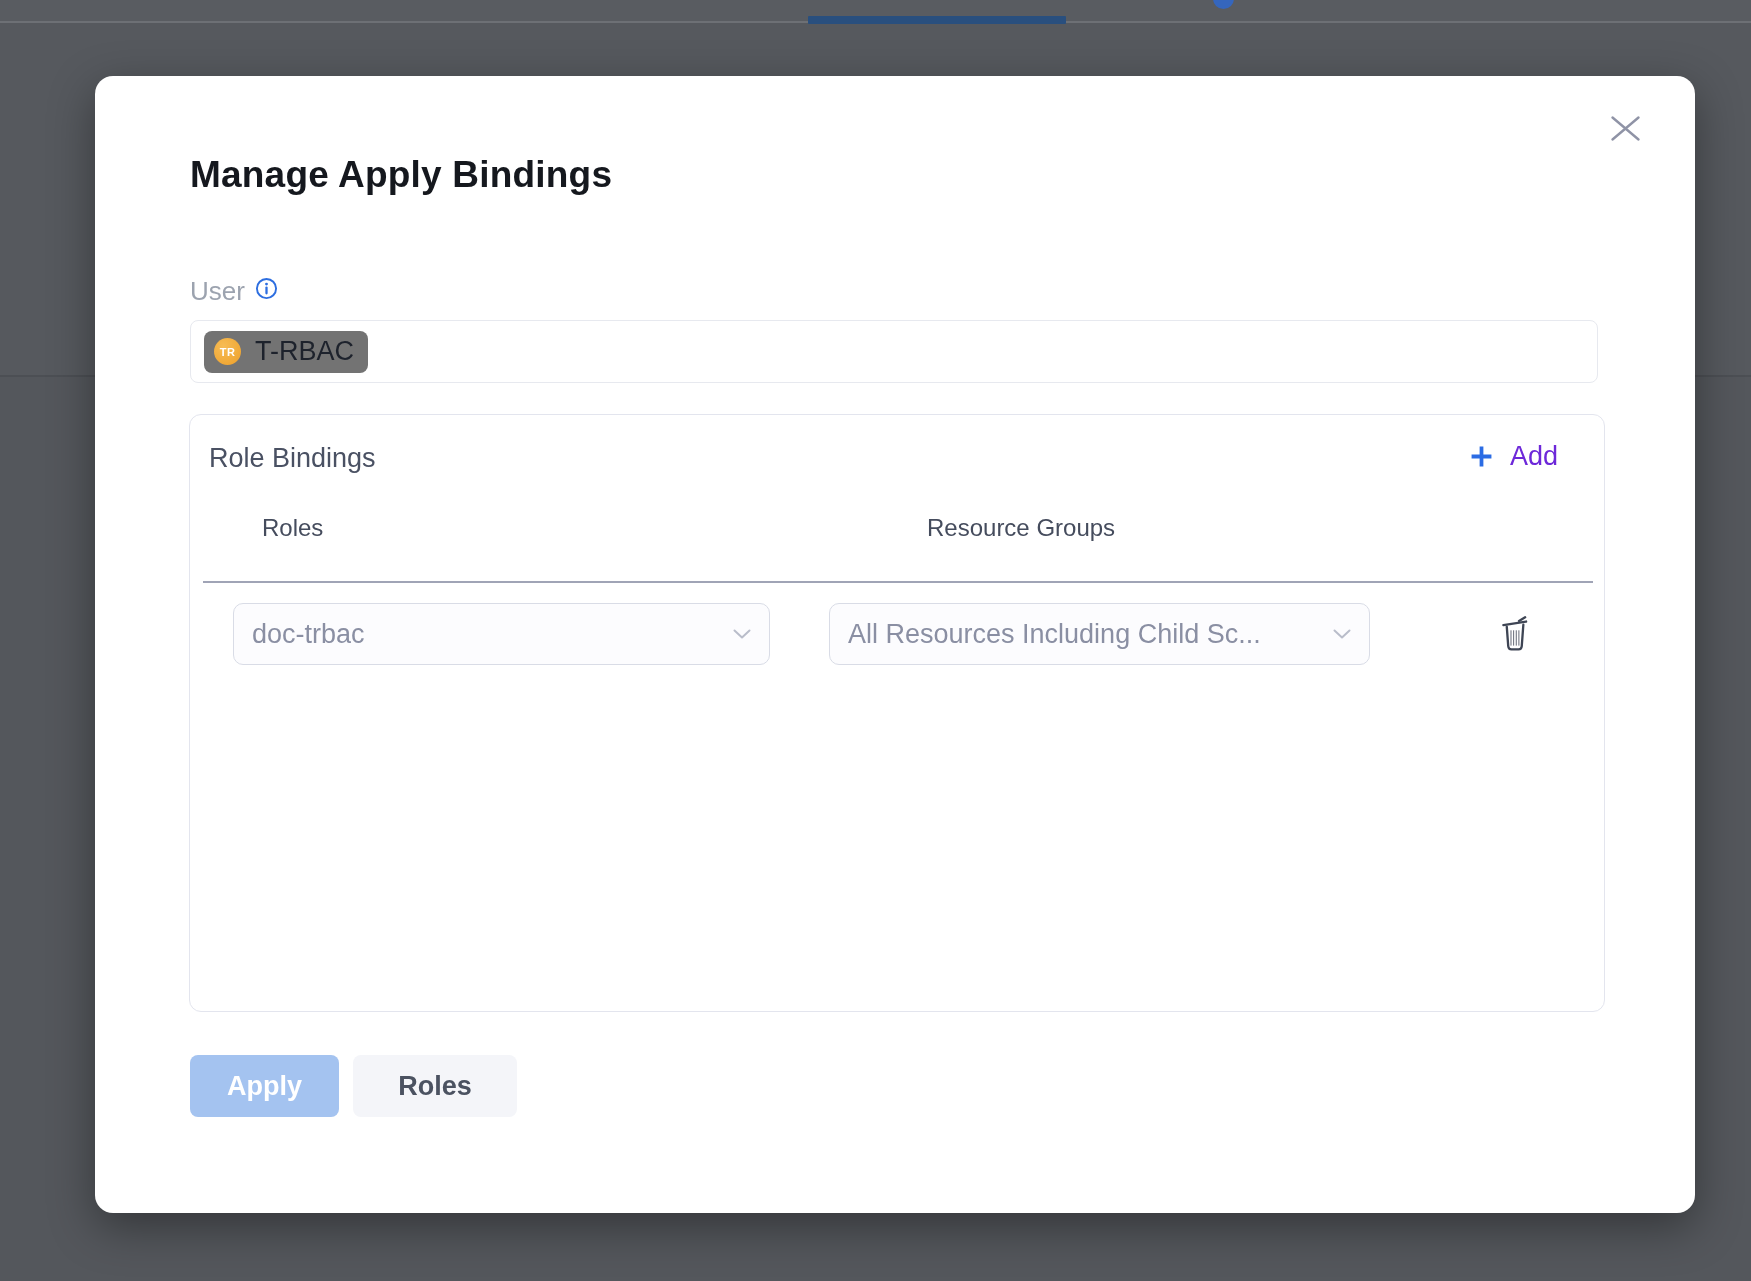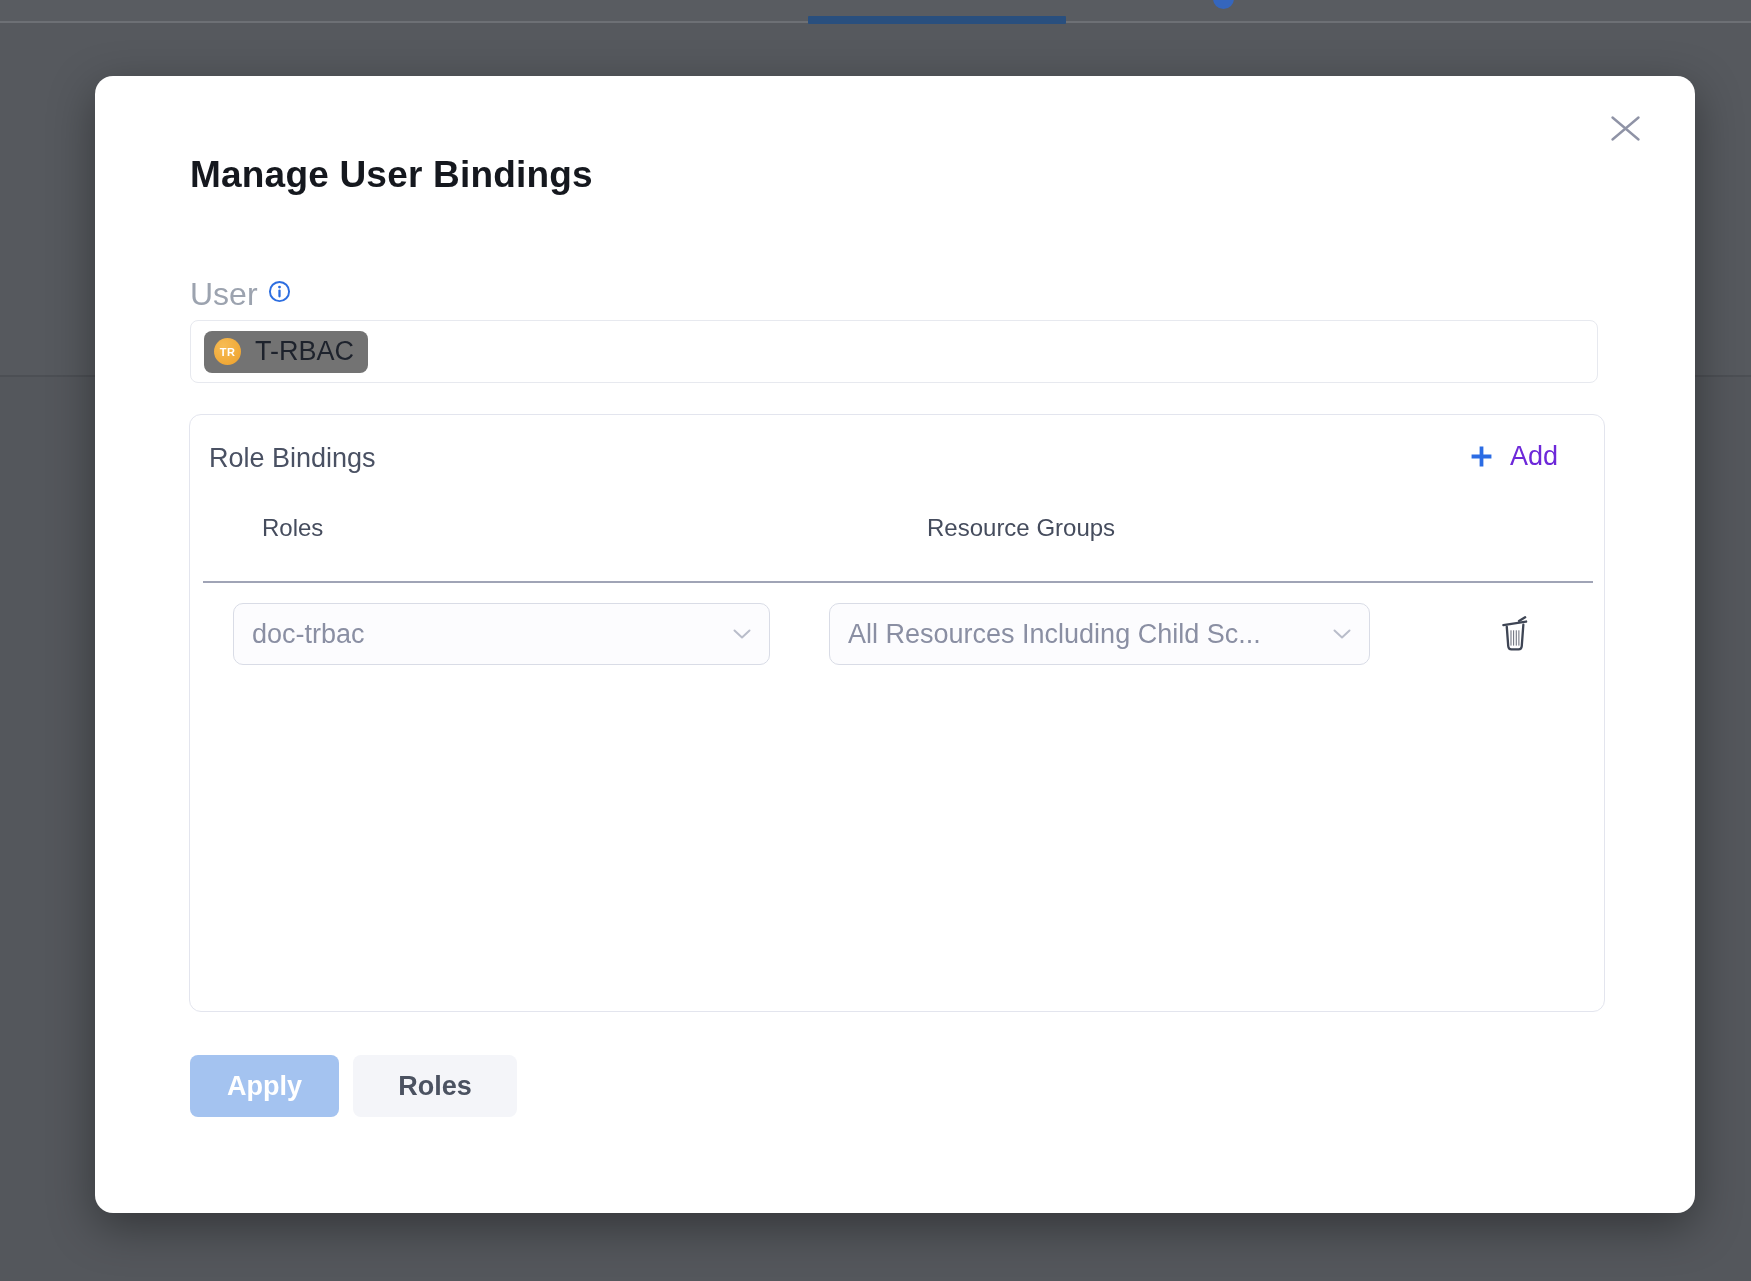--- a/index.html
+++ b/index.html
@@ -19,21 +19,21 @@
   .modal{
     position:absolute;left:95px;top:76px;width:1600px;height:1137px;
     background:#ffffff;border-radius:18px;
     box-shadow:0 14px 46px rgba(0,0,0,.38);
   }
   .modal *{box-sizing:border-box;}
   .close-btn{position:absolute;left:1506px;top:30px;width:48px;height:44px;
     display:flex;align-items:center;justify-content:center;cursor:pointer;background:none;border:none;padding:0;}
   .title{position:absolute;left:95px;top:78px;font-size:37px;font-weight:700;color:#15181e;letter-spacing:.2px;}
   .user-row{position:absolute;left:95px;top:200px;display:flex;align-items:center;gap:10px;}
-  .user-label{font-size:32px;color:#9ca3af;}
+  .user-label{font-size:26px;color:#9ca3af;}
   .info-btn{background:none;border:none;padding:0;cursor:pointer;display:flex;transform:translateY(-3px);}
   .user-field{
     position:absolute;left:95px;top:244px;width:1408px;height:63px;
     border:1.5px solid #e7e9ef;border-radius:8px;background:#fff;
     display:flex;align-items:center;padding-left:13px;cursor:text;
   }
   .user-chip{display:inline-flex;align-items:center;gap:14px;background:#737373;border-radius:8px;height:42px;padding:0 14px 0 10px;}
   .avatar{width:27px;height:27px;border-radius:50%;
     background:radial-gradient(circle at 35% 30%, #f7bc55, #eda02a);
     color:#fff;font-size:11px;font-weight:700;display:flex;align-items:center;justify-content:center;letter-spacing:.4px;}
@@ -76,21 +76,21 @@
   <div class="modal">
 
     <button class="close-btn">
       <span style="display:flex;">
         <svg width="31" height="27" viewBox="0 0 31 27" fill="none">
           <path d="M2.5 2.5 L28.5 24.5 M28.5 2.5 L2.5 24.5" stroke="#8f93a6" stroke-width="2.4" stroke-linecap="round"></path>
         </svg>
       </span>
     </button>
 
-    <div class="title">Manage User Bindings</div>
+    <div class="title">Manage Apply Bindings</div>
 
     <div class="user-row">
       <span class="user-label">User</span>
       <button class="info-btn">
         <span style="display:flex;">
           <svg width="23" height="23" viewBox="0 0 24 24" fill="none">
             <circle cx="12" cy="12" r="10" stroke="#2d6ee0" stroke-width="2"></circle>
             <circle cx="12" cy="7.4" r="1.5" fill="#2d6ee0"></circle>
             <path d="M12 11 L12 17" stroke="#2d6ee0" stroke-width="2.4" stroke-linecap="round"></path>
           </svg>

